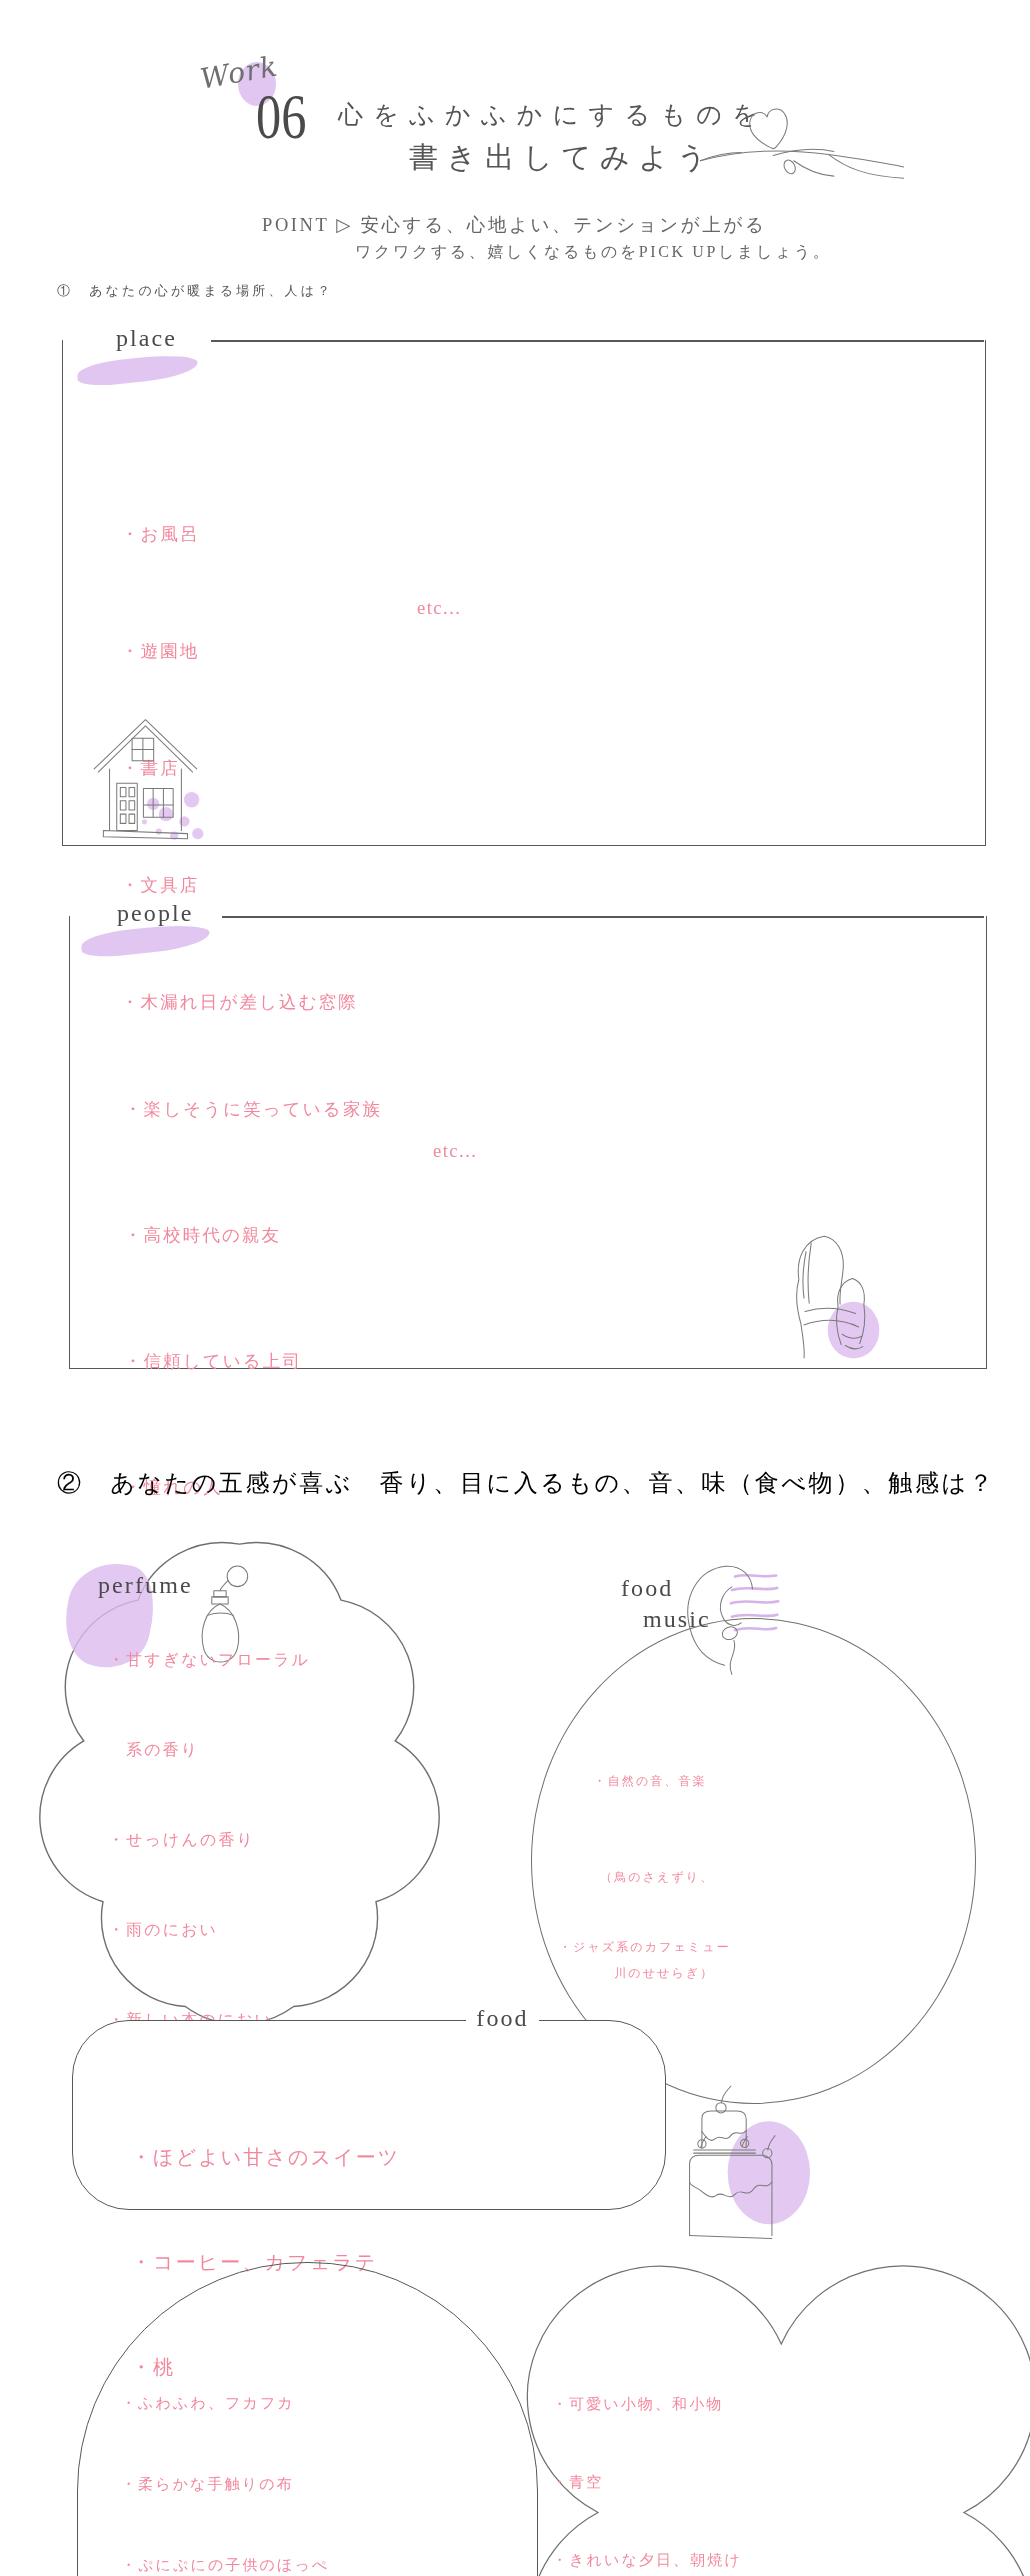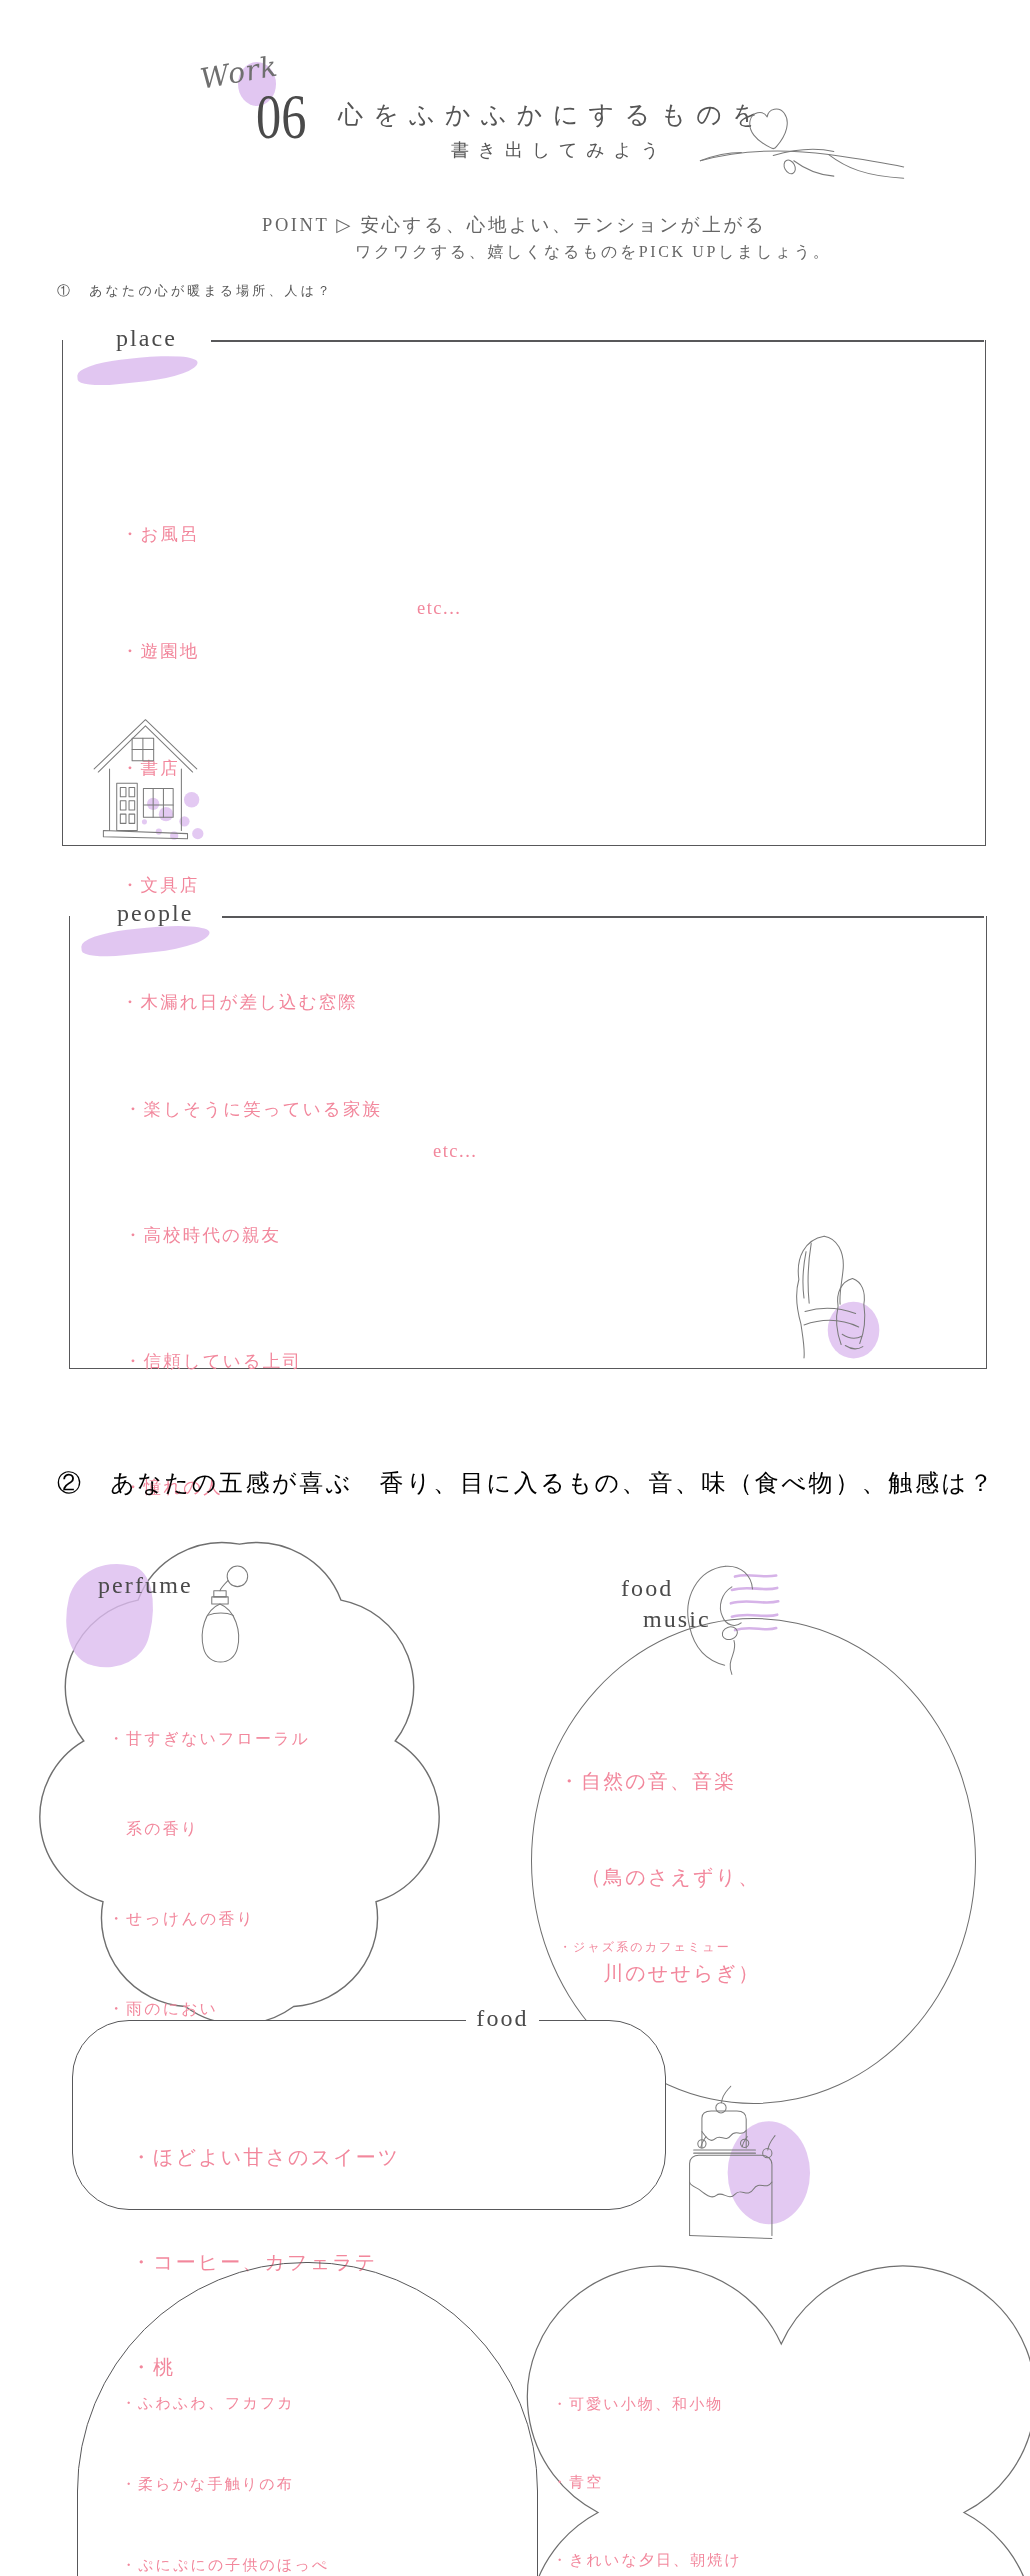--- a/index.html
+++ b/index.html
@@ -26,21 +26,21 @@
 </head>
 <body>
 
 <div class="page">
 
   <div class="abs" style="left:0;top:0;width:1030px;height:289px;">
     <div class="abs" style="left:238px;top:62px;width:38px;height:44px;border-radius:50%;background:#dcbcef;opacity:.85;"></div>
     <div class="ln script" style="left:200px;top:56px;font-size:28px;color:#6f6f6f;transform:rotate(-10deg);letter-spacing:1px;">Work</div>
     <div class="ln serif" style="left:256px;top:81px;font-size:63px;color:#4a4a4a;transform:scaleX(.8);transform-origin:left;">06</div>
     <div class="ln serif" style="left:338px;top:98px;font-size:25px;letter-spacing:10.3px;color:#555;">心をふかふかにするものを</div>
-    <div class="ln serif" style="left:409px;top:138px;font-size:18px;letter-spacing:8.8px;color:#555;margin-left:42px;">書き出してみよう</div>
+    <div class="ln serif" style="left:409px;top:138px;font-size:29px;letter-spacing:8.8px;color:#555;">書き出してみよう</div>
 
     <svg style="left:696px;top:95px;" width="211" height="95" viewBox="0 0 410 185">
       <path class="sk" d="M138,102 C112,82 102,60 110,42 C117,27 138,26 144,42 C150,26 171,27 178,42 C186,60 175,83 150,102 C146,106 142,106 138,102 Z" transform="rotate(-12 144 70)"></path>
       <path class="sk" d="M8,128 C90,106 170,104 258,116 C300,122 356,130 404,140"></path>
       <path class="sk" d="M8,128 C34,118 62,112 88,112"></path>
       <path class="sk" d="M150,118 C190,106 232,102 268,110"></path>
       <path class="sk" d="M258,116 C292,142 330,158 404,162"></path>
       <path class="sk" d="M190,128 C214,146 240,156 268,158"></path>
       <ellipse class="sk" cx="182" cy="140" rx="10" ry="14" transform="rotate(-28 182 140)"></ellipse>
     </svg>
@@ -121,21 +121,21 @@
   <div class="boxlabel" style="left:98px;top:1572px;">perfume</div>
 
   <svg style="left:190px;top:1562px;" width="62" height="118" viewBox="0 0 120 230">
     <circle class="sk" cx="92" cy="28" r="20"></circle>
     <path class="sk" d="M74,36 C66,44 60,50 58,56"></path>
     <rect class="sk" x="46" y="56" width="24" height="12"></rect>
     <rect class="sk" x="42" y="68" width="32" height="14"></rect>
     <path class="sk" d="M58,82 C28,94 18,136 26,168 C34,204 84,204 92,168 C100,136 88,94 58,82 Z"></path>
     <path class="sk" d="M34,104 C50,98 70,98 84,104"></path>
   </svg>
-  <div class="plist" style="left:108px;top:1664px;font-size:16px;line-height:30px;">
+  <div class="plist" style="left:108px;top:1585px;font-size:16px;line-height:30px;">
     <div>・甘すぎないフローラル</div>
     <div>　系の香り</div>
     <div>・せっけんの香り</div>
     <div>・雨のにおい</div>
     <div>・新しい本のにおい</div>
   </div>
 
   <div class="abs" style="left:531px;top:1618px;width:443px;height:484px;border:1.5px solid #6f6f6f;border-radius:50%;"></div>
   <div class="boxlabel" style="left:621px;top:1575px;">food</div>
   <div class="boxlabel" style="left:643px;top:1606px;">music</div>
@@ -145,21 +145,21 @@
     <path class="skw" d="M112,64 C146,54 172,68 200,60"></path>
     <path class="skw" d="M110,90 C144,80 174,94 202,86"></path>
     <path class="skw" d="M112,116 C146,106 176,120 200,112"></path>
     <path class="skw" d="M118,142 C150,132 176,146 198,138"></path>
     <path class="sk" d="M100,18 C44,24 16,80 30,136 C40,180 66,202 98,210"></path>
     <path class="sk" d="M100,18 C130,16 150,36 152,62"></path>
     <path class="sk" d="M112,58 C92,70 84,96 94,116 C100,132 118,138 130,128"></path>
     <ellipse class="sk" cx="108" cy="148" rx="15" ry="12" transform="rotate(-20 108 148)"></ellipse>
     <path class="sk" d="M116,162 C124,188 100,198 112,228"></path>
   </svg>
-  <div class="plist" style="left:559px;top:1701px;font-size:20px;line-height:32px;">
+  <div class="plist" style="left:586px;top:1701px;font-size:12px;line-height:32px;text-align:center;">
     <div>・自然の音、音楽</div>
     <div>　（鳥のさえずり、</div>
     <div>　　川のせせらぎ）</div>
   </div>
   <div class="plist" style="left:559px;top:1855px;font-size:12px;line-height:37px;">
     <div>・ジャズ系のカフェミュー</div>
     <div>　ジック</div>
   </div>
 
   <div class="abs" style="left:72px;top:2020px;width:592px;height:188px;border:1.5px solid #58585a;border-radius:57px;background:#fff;"></div>

